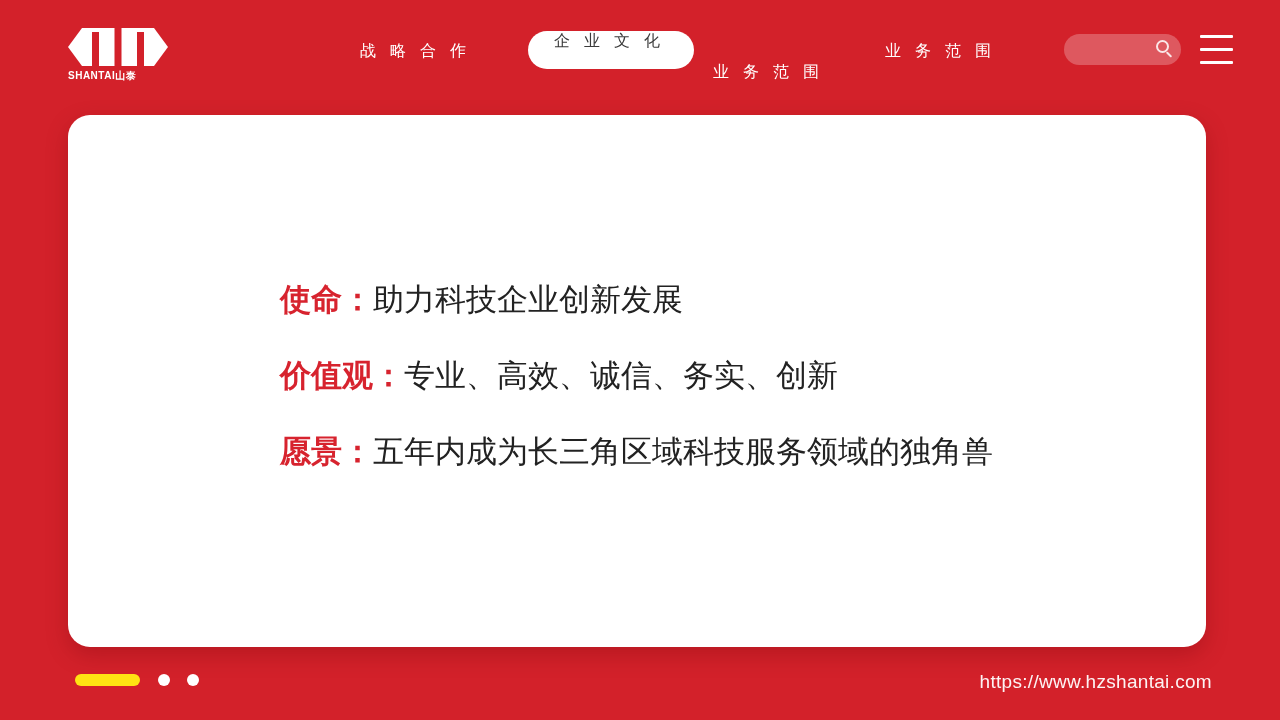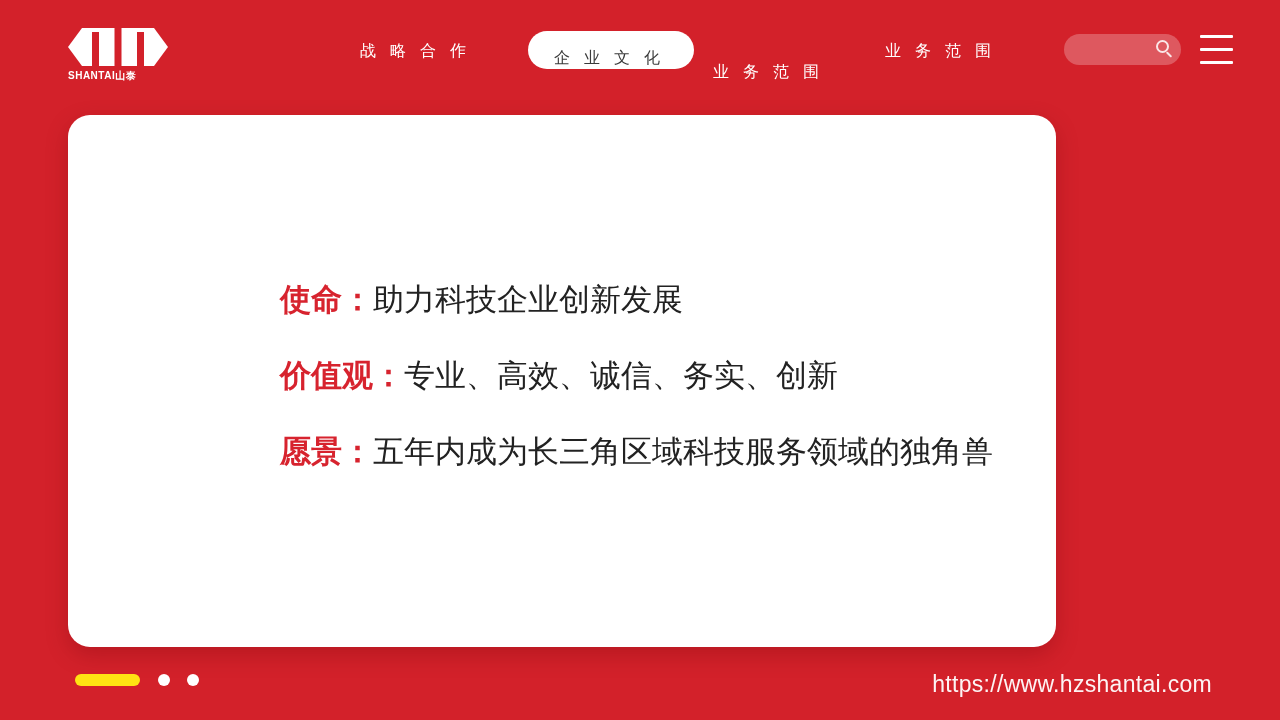--- a/index.html
+++ b/index.html
@@ -23,21 +23,21 @@
     position: absolute; top: 41px;
     color: #ffffff; font-size: 16px; letter-spacing: 14px;
     white-space: nowrap; cursor: pointer;
   }
   .nav-item.n1 { left: 360px; }
   .nav-item.n3 { left: 713px; margin-top: 21px; }
   .nav-item.n4 { left: 885px; }
   .nav-pill {
     position: absolute; left: 528px; top: 31px; height: 38px;
     background: #ffffff; border-radius: 19px;
-    display: flex; align-items: flex-end; padding: 0 20px 0 26px;
+    display: flex; align-items: flex-start; padding: 0 20px 0 26px;
     cursor: pointer;
   }
   .nav-pill span {
     color: #3a3a3a; font-size: 16px; letter-spacing: 14px; white-space: nowrap;
   }
   .search-box {
     position: absolute; left: 1064px; top: 34px; width: 117px; height: 31px;
     background: rgba(255,255,255,0.25); border-radius: 16px;
     cursor: text;
   }
@@ -52,41 +52,41 @@
     width: 2px; height: 7px; background: rgba(255,255,255,0.85);
     left: 10px; top: 9px; transform: rotate(-45deg); border-radius: 1px;
   }
   .menu-button { position: absolute; left: 1200px; top: 35px; width: 33px; cursor: pointer; }
   .menu-button i {
     display: block; height: 2.5px; background: #ffffff;
     margin-bottom: 10.5px; border-radius: 1px;
   }
   
   .card {
-    position: absolute; left: 68px; top: 115px; width: 988px; height: 532px;
+    position: absolute; left: 68px; top: 115px; width: 1138px; height: 532px;
     background: #ffffff; border-radius: 22px;
     box-shadow: 0 8px 22px rgba(110, 5, 12, 0.28);
   }
   .content { position: absolute; left: 212px; top: 168px; }
   .line { margin-bottom: 42px; font-size: 31px; line-height: 34px; white-space: nowrap; }
   .line .label { color: #d7232e; font-weight: 700; }
   .line .text  { color: #222222; font-weight: 500; }
   
   .pager { position: absolute; left: 75px; top: 674px; display: flex; align-items: center; }
   .pager .bar {
     width: 65px; height: 12px; border-radius: 6px; background: #ffe313;
     margin-right: 18px; cursor: pointer;
   }
   .pager .dot {
     width: 12px; height: 12px; border-radius: 50%; background: #ffffff;
     margin-right: 17px; cursor: pointer;
   }
   .site-url {
     position: absolute; right: 68px; top: 671px;
-    color: rgba(255,255,255,0.95); font-size: 23px; letter-spacing: 0.3px;
+    color: rgba(255,255,255,0.95); font-size: 19px; letter-spacing: 0.3px;
   }
 </style>
 </head>
 <body>
 
 <div class="header">
 
   <div class="brand">
     <svg viewBox="0 0 100 38" aria-hidden="true">
       <polygon points="0,19 14,0 86,0 100,19 86,38 14,38" fill="#ffffff"></polygon>

